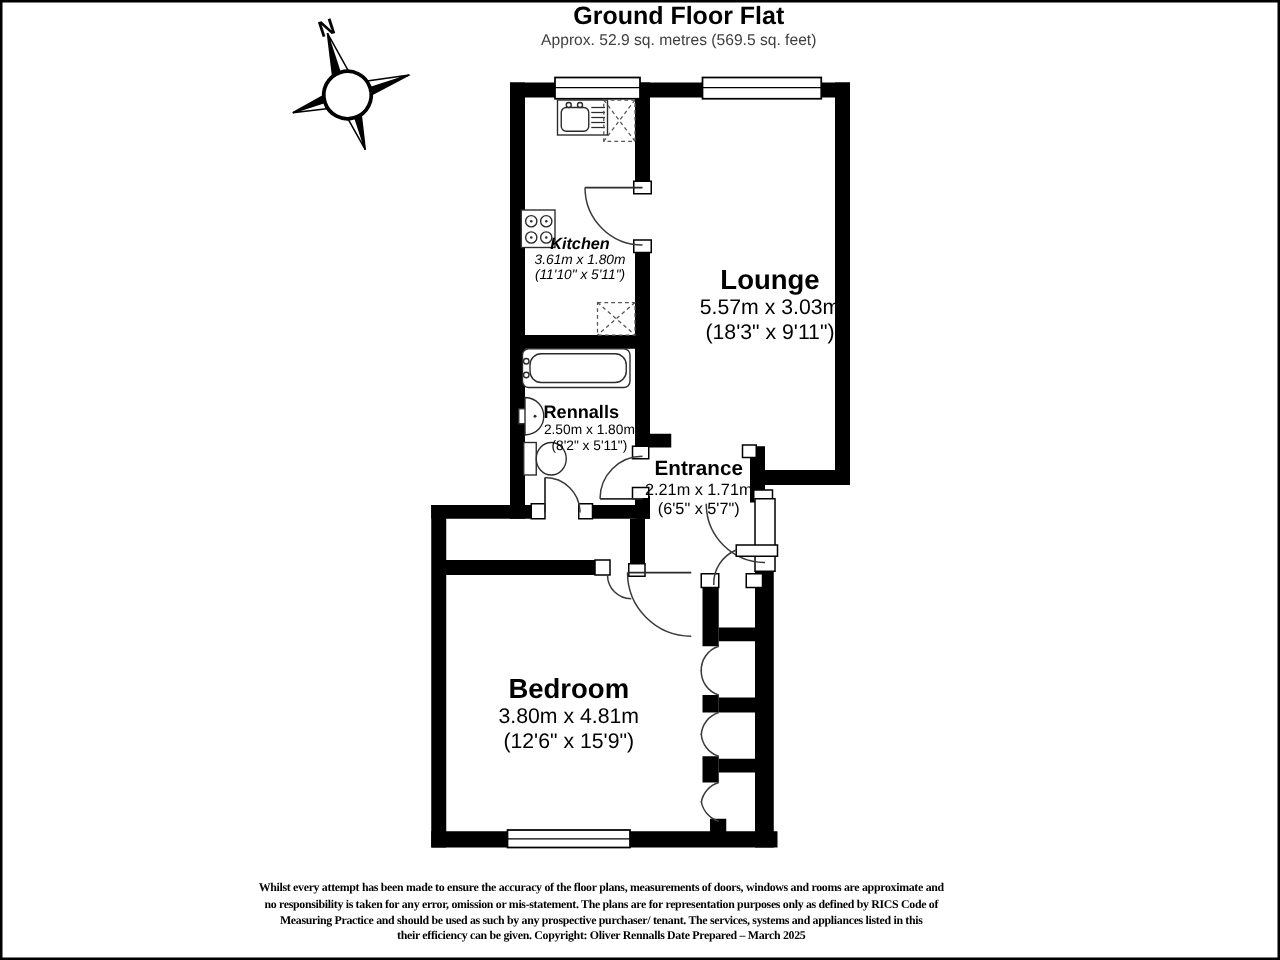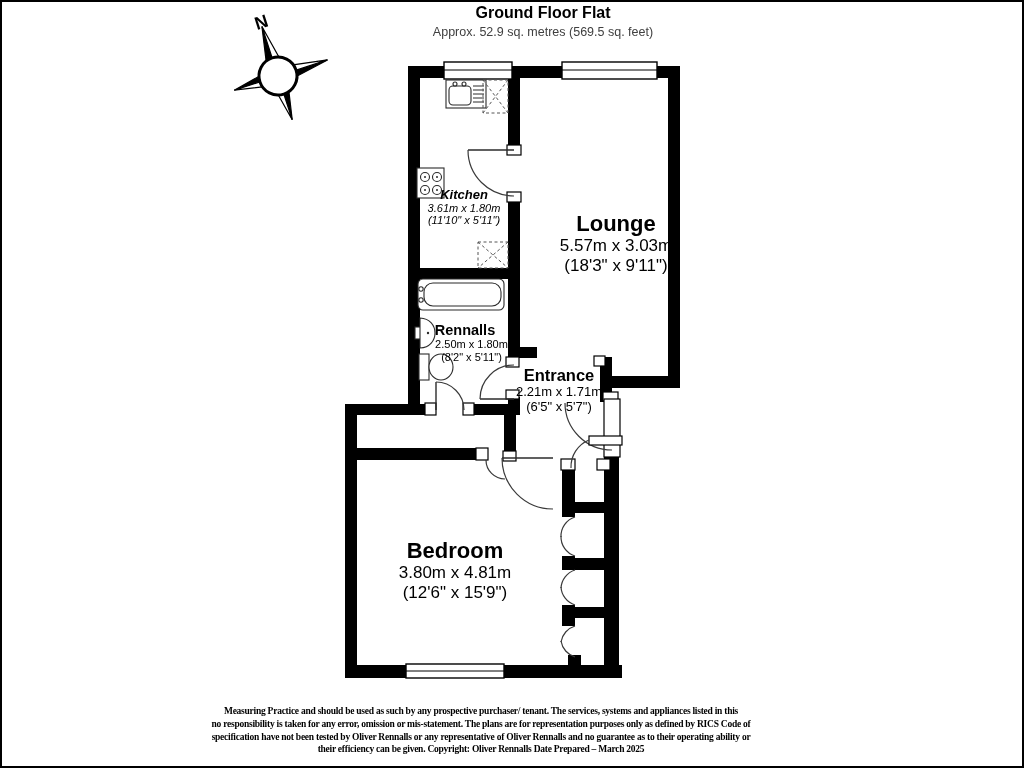--- a/index.html
+++ b/index.html
@@ -1,19 +1,19 @@
 <!DOCTYPE html>
 <html><head>
 <meta charset="utf-8">
 <style>
   html,body{margin:0;padding:0;background:#fff;}
   .page{position:relative;width:1024px;height:768px;background:#ffffff;
         font-family:"Liberation Sans",sans-serif;box-shadow:inset 0 0 0 2px #000;overflow:hidden;}
   .titleblock{position:absolute;left:343px;top:1px;width:400px;text-align:center;}
-  .title{font-size:16px;font-weight:bold;color:#000;line-height:24px;}
+  .title{font-size:20px;font-weight:bold;color:#000;line-height:24px;}
   .subtitle{font-size:12.5px;color:#404040;line-height:15px;}
   .plan-svg{position:absolute;left:0;top:0;}
   .room-label{position:absolute;text-align:center;color:#000;transform:translateX(-50%);white-space:nowrap;}
   .rl-name{font-weight:bold;}
   .lounge .rl-name,.bedroom .rl-name{font-size:22px;line-height:25px;}
   .lounge .rl-dim,.bedroom .rl-dim{font-size:17px;line-height:20px;}
   .kitchen .rl-name{font-size:13px;line-height:14px;}
   .kitchen .rl-dim{font-size:11px;line-height:12px;}
   .bathroom .rl-name{font-size:14.5px;line-height:16px;}
   .bathroom .rl-dim{font-size:11px;line-height:13px;margin-left:13px;}
@@ -236,19 +236,19 @@
     <div class="rl-dim">(6'5" x 5'7")</div>
   </div>
 
   <div class="room-label bedroom" style="left:455px;top:538px;">
     <div class="rl-name">Bedroom</div>
     <div class="rl-dim">3.80m x 4.81m</div>
     <div class="rl-dim">(12'6" x 15'9")</div>
   </div>
 
   <div class="disclaimer">
+    <div>Whilst every attempt has been made to ensure the accuracy of the floor plans, measurements of doors, windows and rooms are approximate and</div>
+    <div>no responsibility is taken for any error, omission or mis-statement. The plans are for representation purposes only as defined by RICS Code of</div>
     <div>Measuring Practice and should be used as such by any prospective purchaser/ tenant. The services, systems and appliances listed in this</div>
-    <div>no responsibility is taken for any error, omission or mis-statement. The plans are for representation purposes only as defined by RICS Code of</div>
-    <div>specification have not been tested by Oliver Rennalls or any representative of Oliver Rennalls and no guarantee as to their operating ability or</div>
     <div>their efficiency can be given. Copyright: Oliver Rennalls Date Prepared – March 2025</div>
   </div>
 
 </div>
 
 </body></html>

